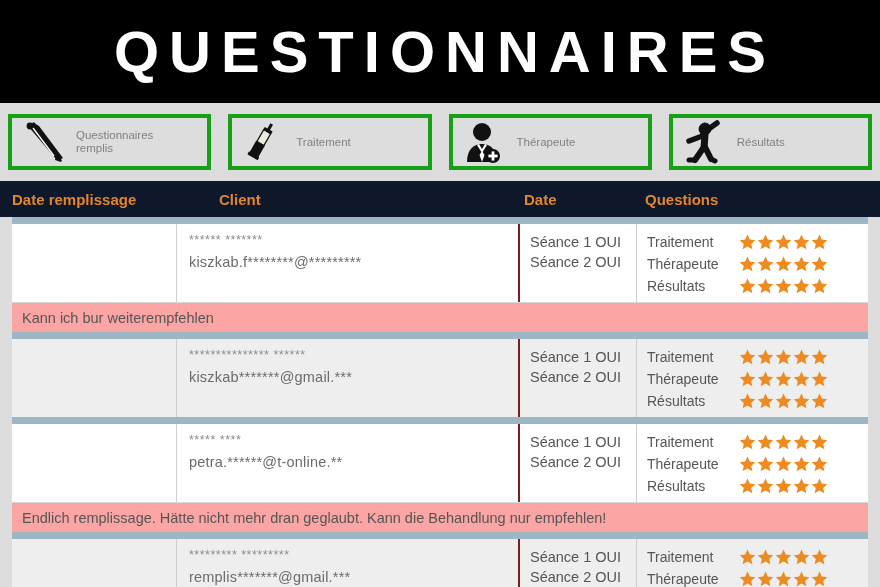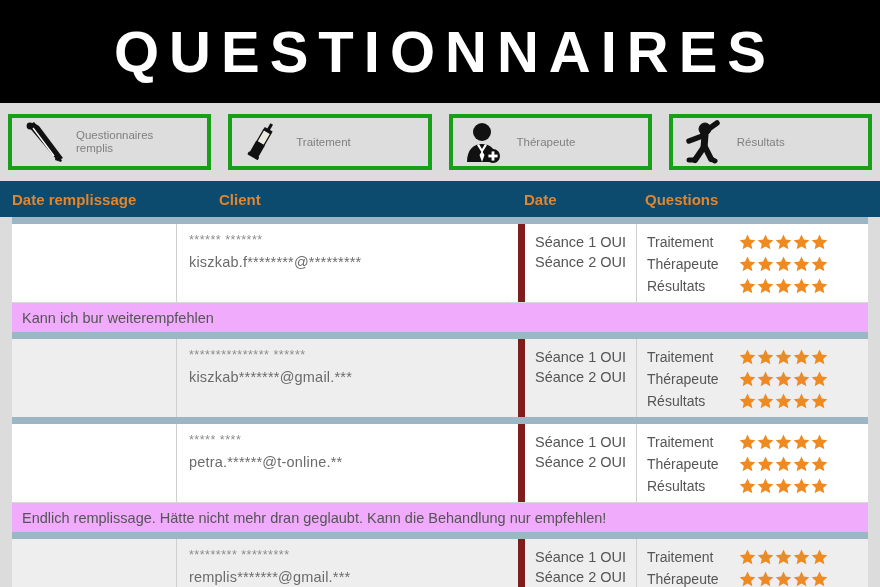--- a/index.html
+++ b/index.html
@@ -56,21 +56,21 @@
     font-size: 11.5px;
     line-height: 13px;
     padding-left: 6px;
     white-space: pre-line;
   }
 
   
   .colheaders {
     position: relative;
     width: 880px; height: 36px;
-    background: #0c4a6e;
+    background: #0f172a;
   }
   .colheaders span {
     position: absolute;
     top: 10px;
     color: #e2852c;
     font-size: 15px;
     font-weight: bold;
     white-space: nowrap;
   }
   .ch-date { left: 12px; }
@@ -97,21 +97,21 @@
 
   .cell { padding: 8px 0 0 0; }
   .c-date { width: 164px; flex: 0 0 164px; }
   .c-client {
     flex: 1 1 auto;
     border-left: 1px solid #cfcfcf;
     padding-left: 12px;
   }
   .c-type {
     width: 118px; flex: 0 0 118px;
-    border-left: 7px solid #7f1d1d;
+    border-left: 2px solid #7f1d1d;
     padding-left: 10px;
   }
   .c-quest {
     width: 232px; flex: 0 0 232px;
     border-left: 1px solid #cfcfcf;
     padding-left: 10px;
   }
 
   .name-line {
     color: #8c8c8c;
@@ -138,21 +138,21 @@
     color: #555555;
     font-size: 14px;
     width: 92px;
     flex: 0 0 92px;
   }
   .stars { display: flex; gap: 1px; }
   .stars svg { display: block; }
 
   .comment {
     margin: 0 12px;
-    background: #f0abfc;
+    background: #fca5a5;
     color: #555555;
     font-size: 14.5px;
     line-height: 18px;
     padding: 6px 0 6px 10px;
     border-top: 1px solid #d8d8d8;
     height: 30px;
   }
 </style>
 </head>
 <body>

